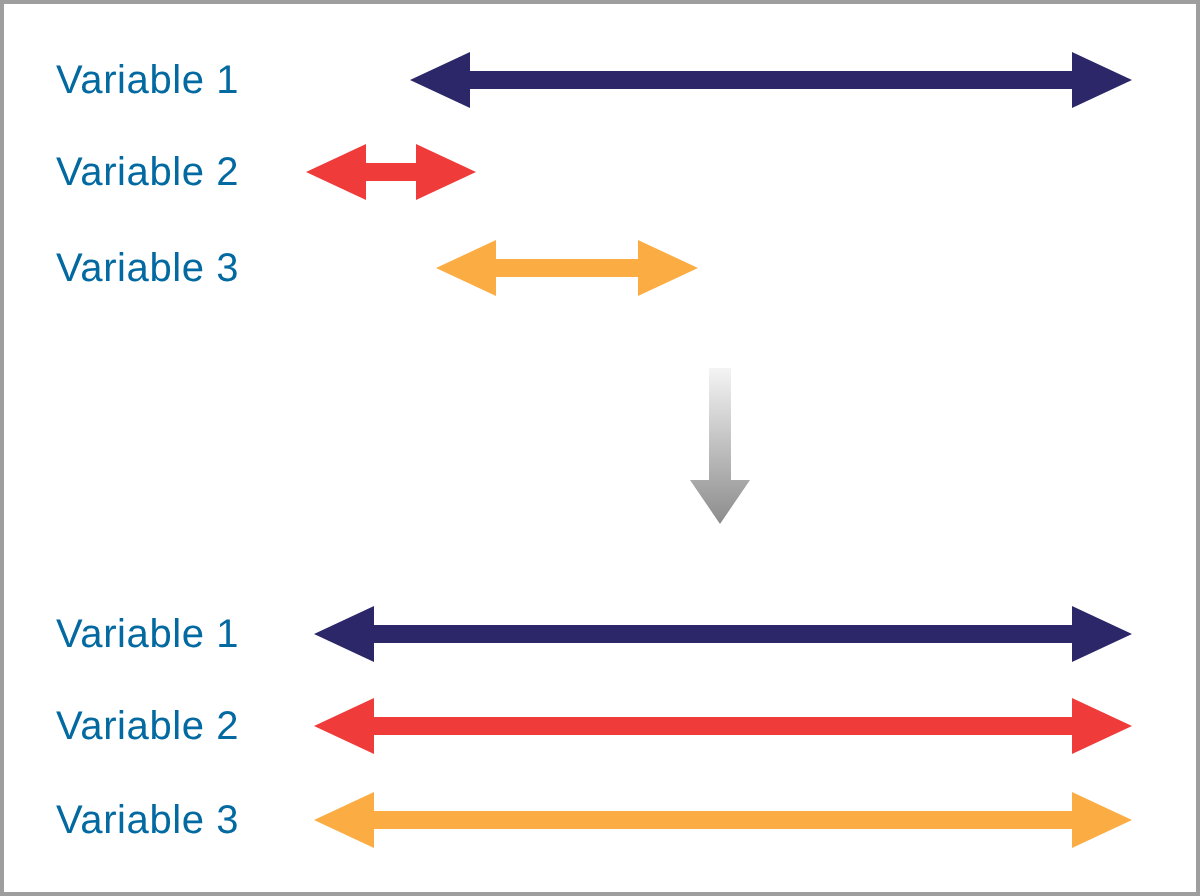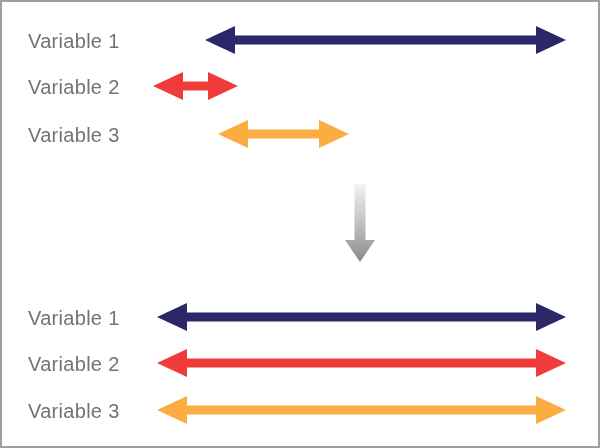--- a/index.html
+++ b/index.html
@@ -16,21 +16,21 @@
     border: 2px solid #9e9e9e;
     background: #ffffff;
     overflow: hidden;
   }
   .row-label {
     position: absolute;
     left: 26px;
     transform: translateY(-54%);
     font-size: 20px;
     letter-spacing: 0.3px;
-    color: #737373;
+    color: #0369a1;
     white-space: nowrap;
     user-select: none;
   }
   .arrow-layer {
     position: absolute;
     left: -2px;
     top: -2px;
     width: 600px;
     height: 448px;
     display: block;

